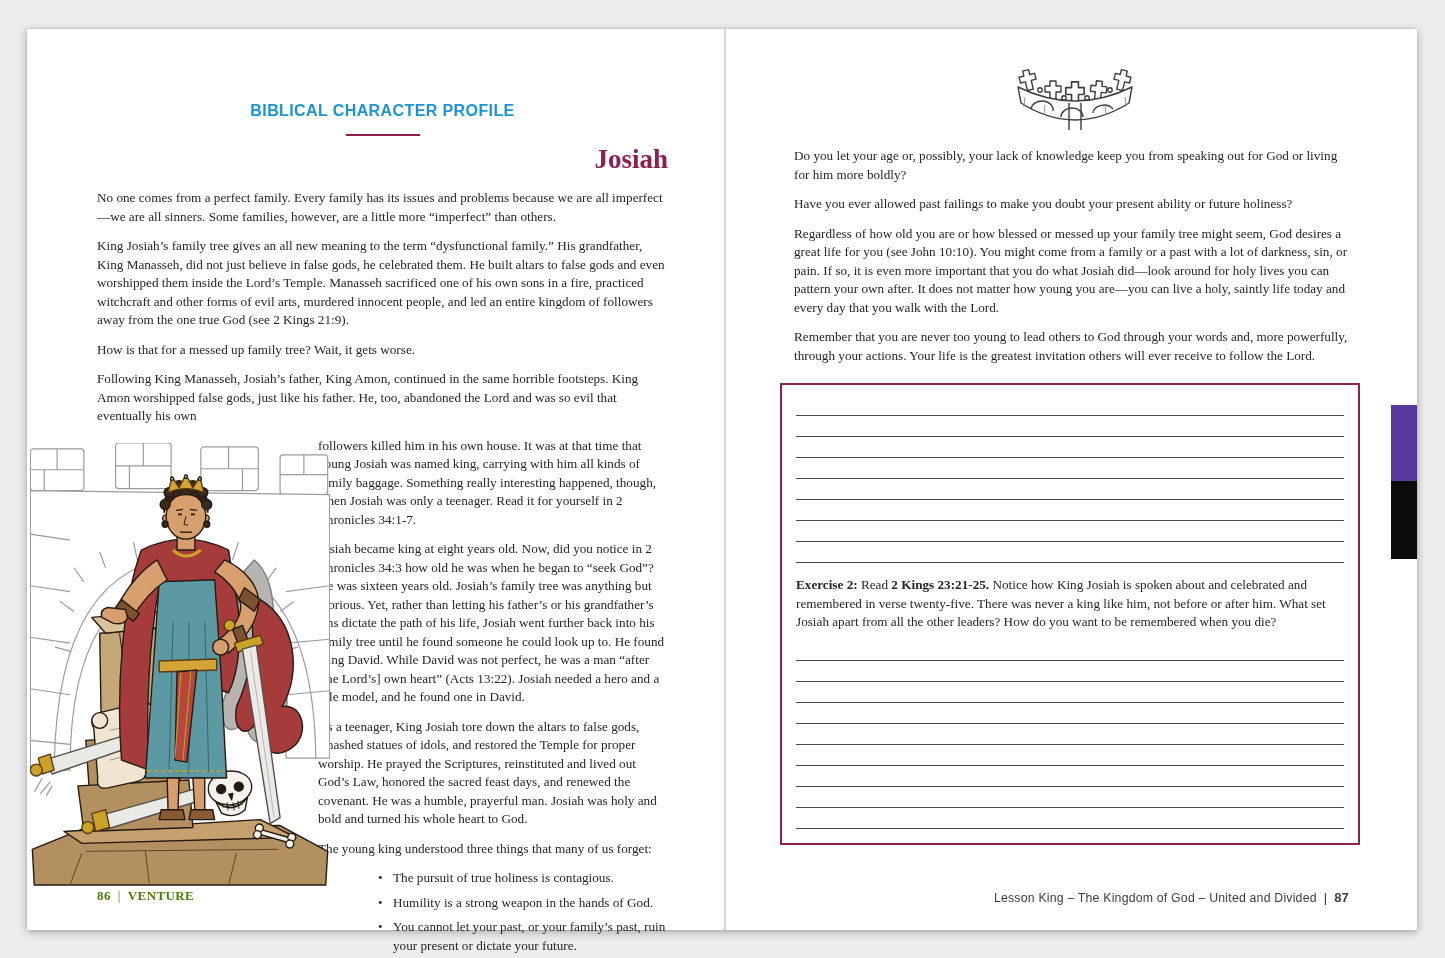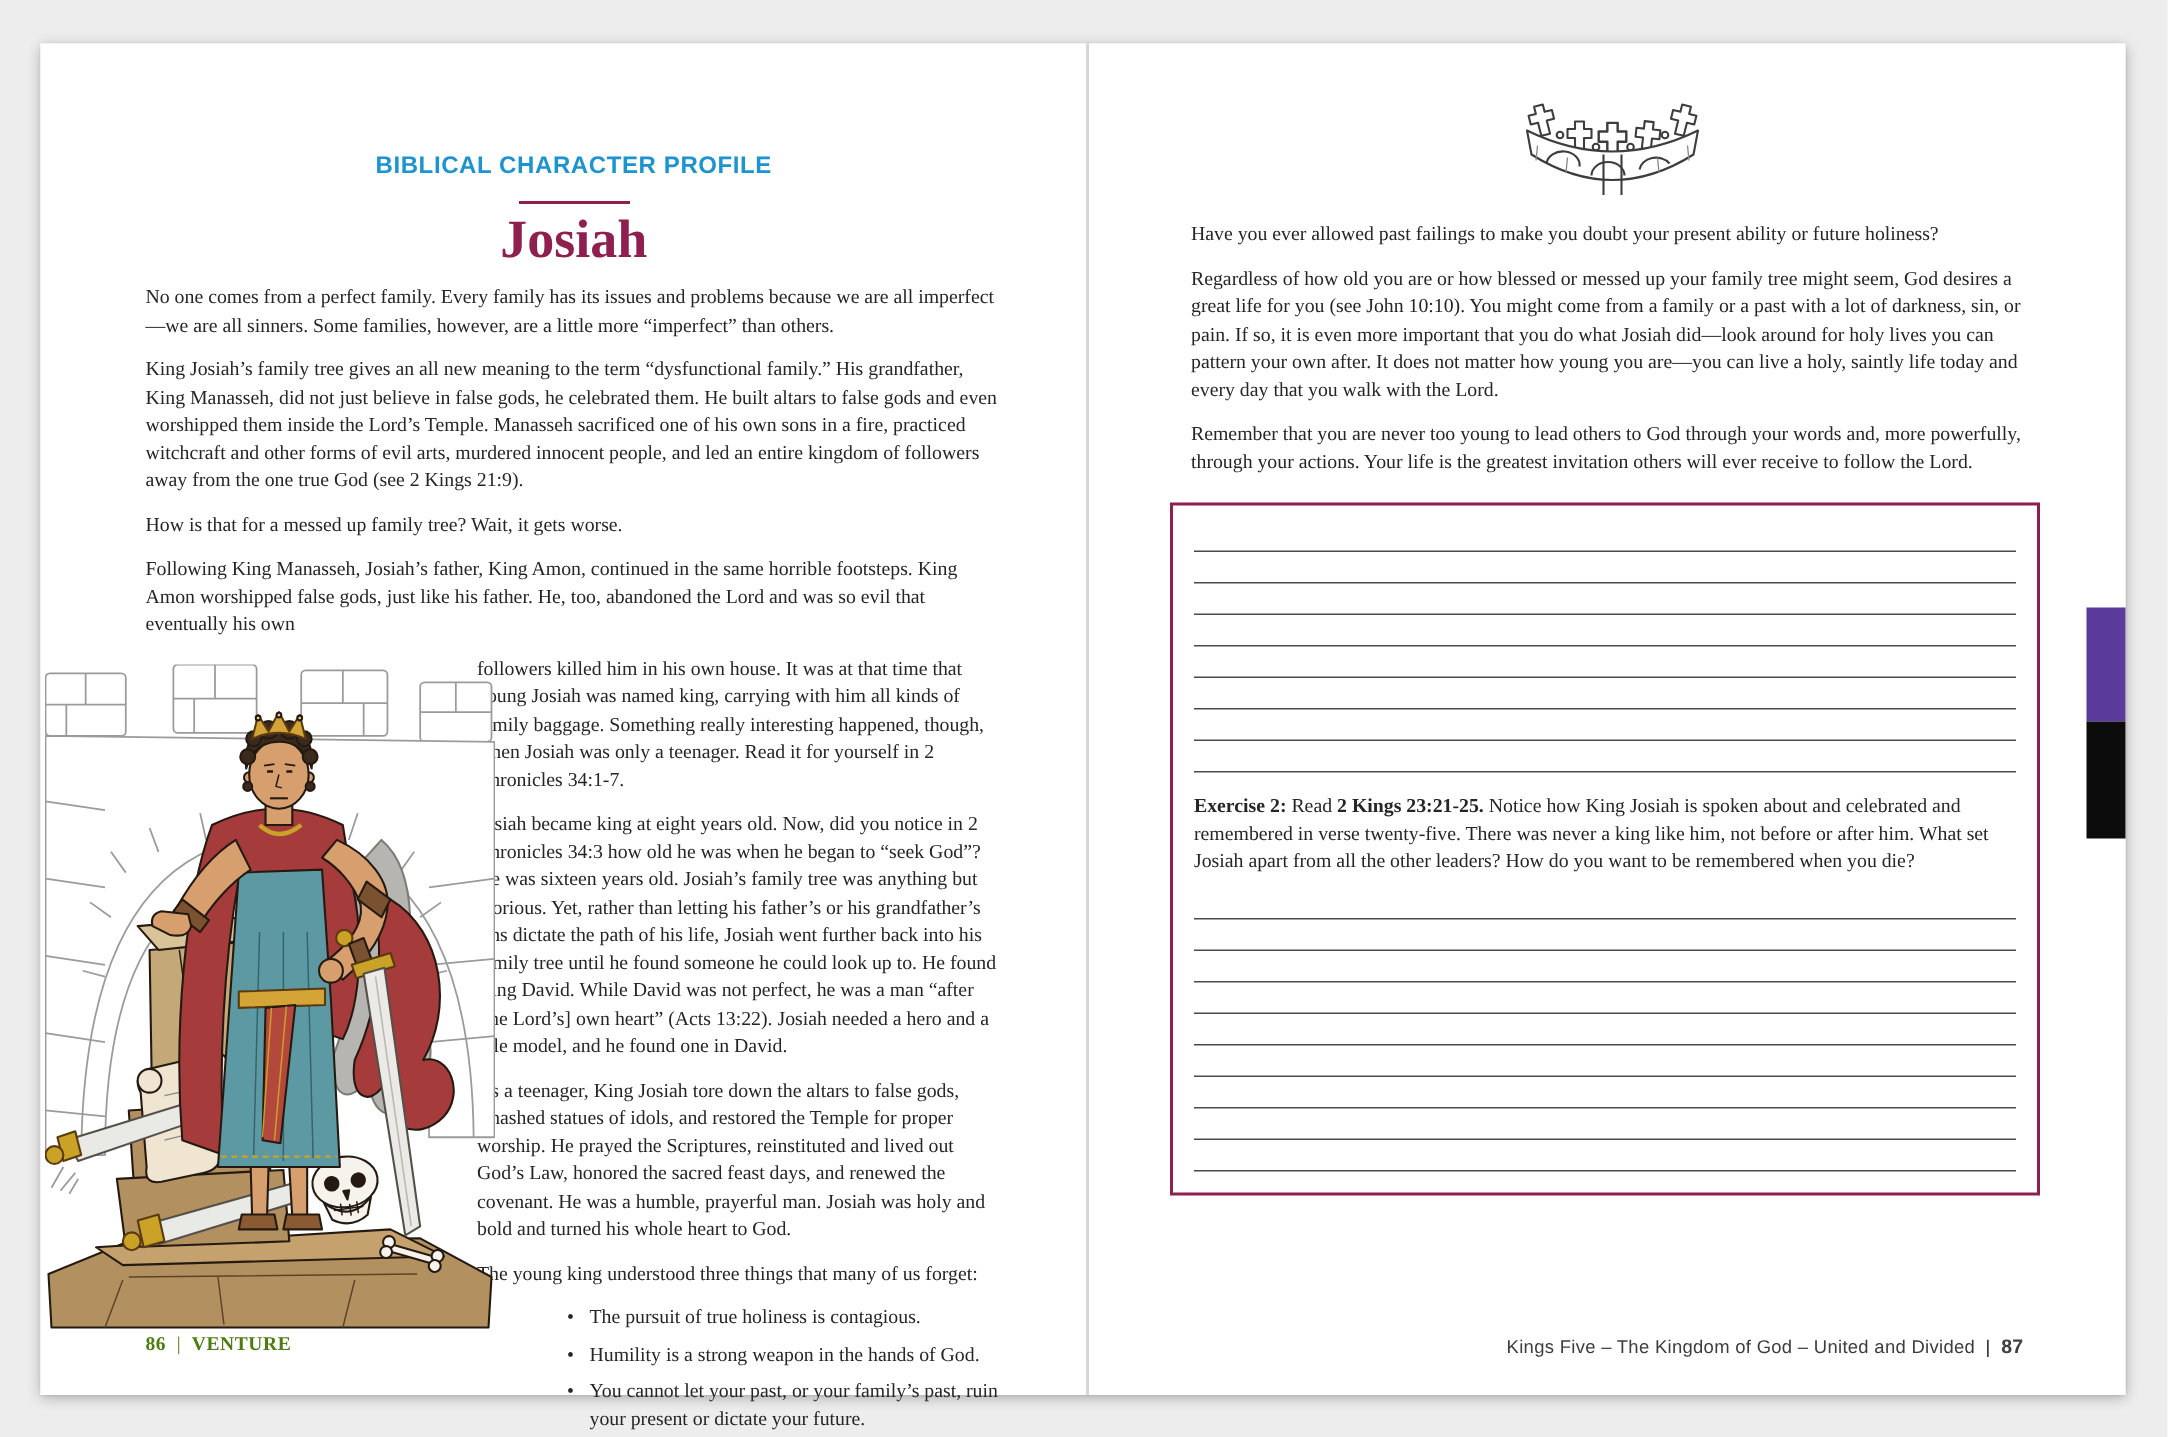--- a/index.html
+++ b/index.html
@@ -14,22 +14,22 @@
   .gutter{width:2px;background:#d6d6d6;}
   .page.right{flex:1;}
 
   
   .lp-content{padding:72px 56px 0 70px;}
   .lp-content::after{content:"";display:block;clear:both;}
   .eyebrow{font-family:"Liberation Sans",sans-serif;font-weight:bold;
            font-size:16px;line-height:19px;letter-spacing:.4px;
            color:#1d94d2;text-align:center;}
   .title-divider{width:74px;height:2px;background:#8e1f4e;margin:14px auto 8px;}
-  .profile-title{font-size:36px;line-height:30px;font-weight:bold;color:#8e1f4e;
-                 text-align:center;margin:0 0 15px;}
+  .profile-title{font-size:27px;line-height:30px;font-weight:bold;color:#8e1f4e;
+                 text-align:right;margin:0 0 15px;}
   .lp-content p, .rp-content p{font-size:13.2px;line-height:18.5px;margin:0 0 11px;}
   .illustration-float{float:left;width:260px;height:444px;margin:6px 28px 4px -67px;
                       position:relative;}
   .illustration-float svg{position:absolute;left:0;top:0;}
   ul.bullets{list-style:none;margin:0 0 0 281px;padding:0;}
   ul.bullets li{position:relative;padding-left:15px;margin:0 0 6px;
                 font-size:13.2px;line-height:18.5px;}
   ul.bullets li .bdot{position:absolute;left:0;top:0;}
   .footer-left{position:absolute;left:70px;bottom:26px;font-size:13px;
                font-weight:bold;letter-spacing:.4px;color:#4d7c0f;}
@@ -222,20 +222,21 @@
               <circle cx="78" cy="41" r="2.2"></circle>
                 <circle cx="101" cy="33" r="2.2"></circle>
               <path d="M9,30 Q66,58 123,30 L120,46 Q66,80 12,46 Z"></path>
               <path d="M22,52 a11,9 0 0 1 22,2 M52,60 a11,9 0 0 1 22,0 M84,56 a11,9 0 0 1 20,-4" fill="none"></path>
               <path d="M60,46 L60,73 M72,46 L72,73" fill="none"></path>
               <path d="M16,40 L15,50 M36,48 L35,58 M96,48 L97,58 M116,40 L117,50" fill="none" stroke="#8a8a8a" stroke-width=".9"></path>
             </g>
           </svg>
         </div>
 
+        <p>Do you let your age or, possibly, your lack of knowledge keep you from speaking out for God or living for him more boldly?</p>
         <p>Have you ever allowed past failings to make you doubt your present ability or future holiness?</p>
         <p>Regardless of how old you are or how blessed or messed up your family tree might seem, God desires a great life for you (see John 10:10). You might come from a family or a past with a lot of darkness, sin, or pain. If so, it is even more important that you do what Josiah did—look around for holy lives you can pattern your own after. It does not matter how young you are—you can live a holy, saintly life today and every day that you walk with the Lord.</p>
         <p>Remember that you are never too young to lead others to God through your words and, more powerfully, through your actions. Your life is the greatest invitation others will ever receive to follow the Lord.</p>
 
         <div class="exercise-box">
           <div class="lines">
               <div class="wline"></div>
               <div class="wline"></div>
               <div class="wline"></div>
               <div class="wline"></div>
@@ -259,21 +260,21 @@
               <div class="wline"></div>
               <div class="wline"></div>
               <div class="wline"></div>
               <div class="wline"></div>
               <div class="wline"></div>
             </div>
         </div>
       </div>
 
       <div class="footer-right">
-        <span>Kings Five – The Kingdom of God – United and Divided</span><span class="fbar">|</span><b>87</b>
+        <span>Lesson King – The Kingdom of God – United and Divided</span><span class="fbar">|</span><b>87</b>
       </div>
 
       <div class="tab purple"></div>
       <div class="tab black"></div>
     </div>
 
   </div>
 </div>
 
 </body></html>

